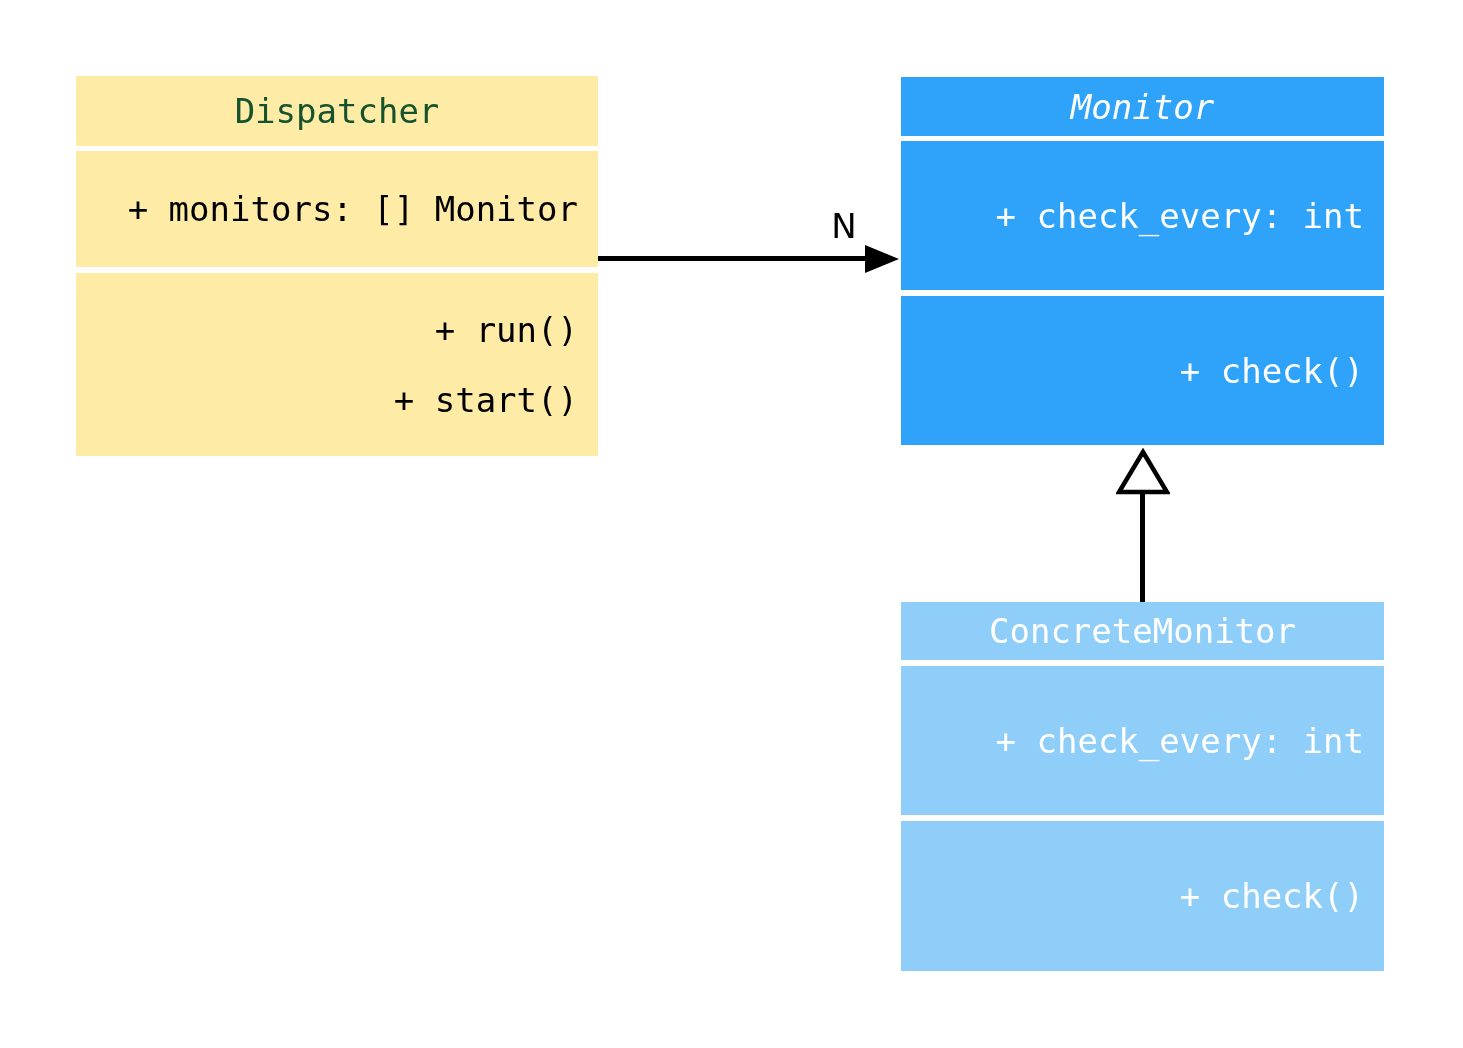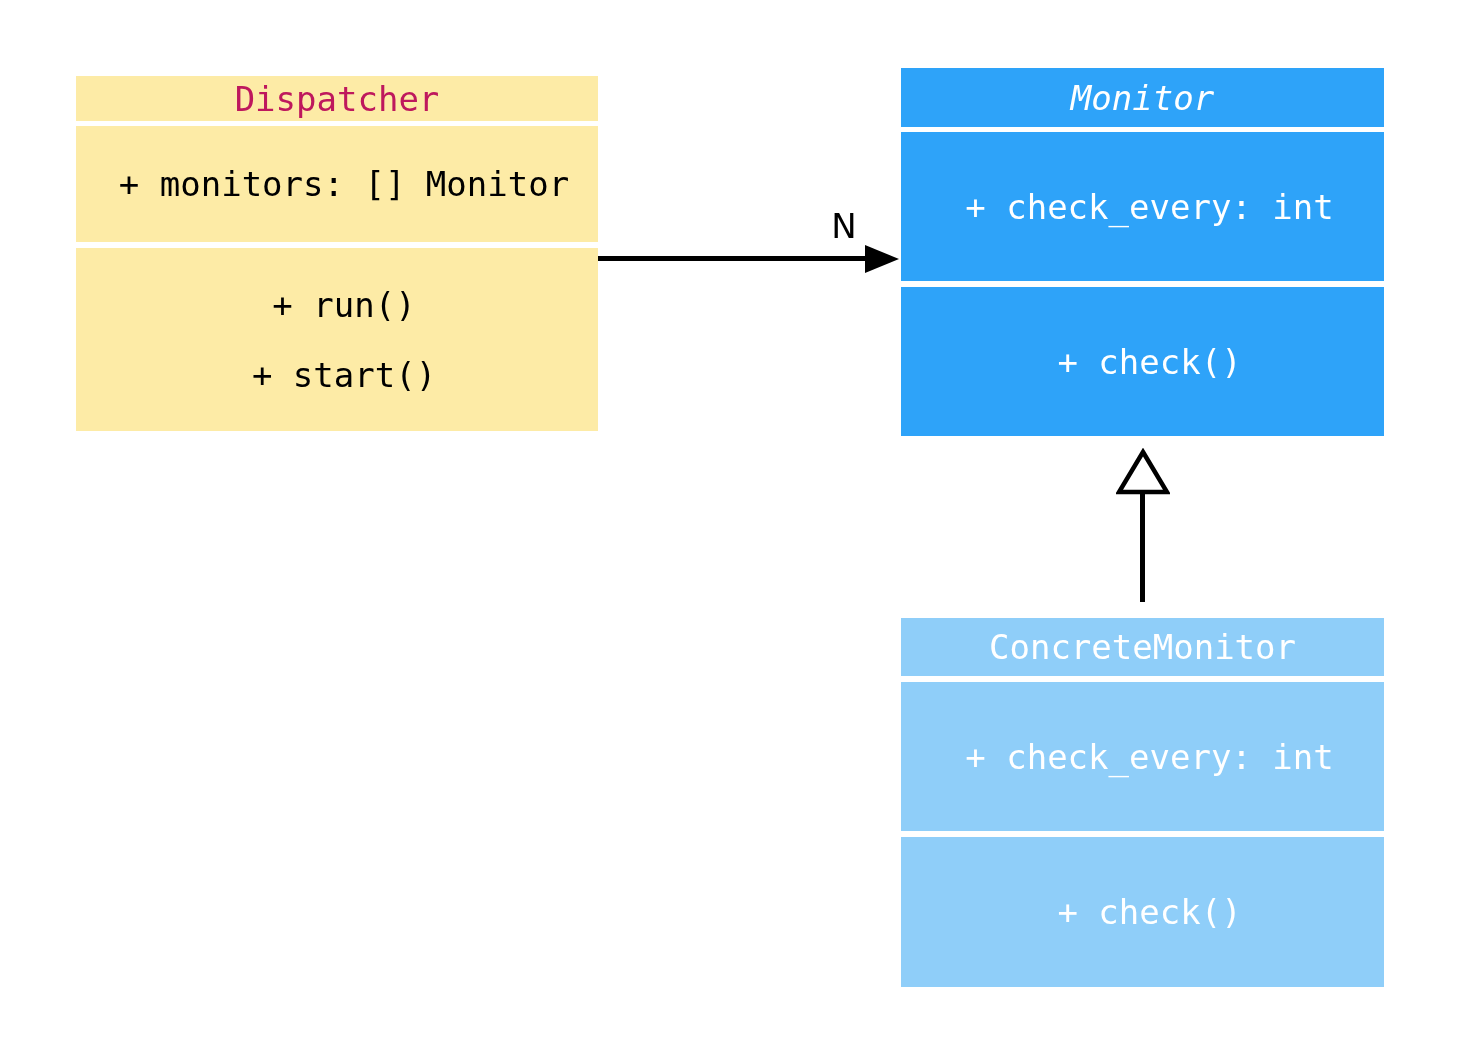--- a/index.html
+++ b/index.html
@@ -24,23 +24,23 @@
     box-sizing: border-box;
     display: flex;
     flex-direction: column;
     justify-content: center;
   }
   .sec.title {
     align-items: center;
     text-align: center;
   }
   .sec.body {
-    align-items: center;
+    align-items: flex-end;
     padding-left: 22px;
-    padding-right: 8px;
+    padding-right: 20px;
   }
   .uml-text {
     font-size: 34px;
     line-height: 34px;
     white-space: pre;
   }
   .italic { font-style: italic; }
 
   
   .assoc-line {
@@ -87,45 +87,45 @@
     height: 110px;
     background: #000000;
   }
 </style>
 </head>
 <body>
 
 <div class="canvas">
 
   <div class="uml-class" style="left:76px; top:76px; width:522px;">
-    <div class="sec title" style="height: 45px; background: rgb(253, 235, 166); color: #be185d;">
+    <div class="sec title" style="height: 70px; background: rgb(253, 235, 166); color: #14532d;">
       <span class="uml-text">Dispatcher</span>
     </div>
     <div class="sec body" style="height: 116px; margin-top: 5px; background: rgb(253, 235, 166); color: rgb(0, 0, 0);">
       <span class="uml-text">+ monitors: [] Monitor</span>
     </div>
     <div class="sec body" style="height: 183px; margin-top: 6px; background: rgb(253, 235, 166); color: rgb(0, 0, 0); gap: 36px;">
       <span class="uml-text">+ run()</span>
       <span class="uml-text">+ start()</span>
     </div>
   </div>
 
-  <div class="uml-class" style="left:901px; top:68px; width:483px;">
+  <div class="uml-class" style="left:901px; top:77px; width:483px;">
     <div class="sec title" style="height: 59px; background: rgb(46, 163, 249); color: rgb(255, 255, 255);">
       <span class="uml-text italic">Monitor</span>
     </div>
     <div class="sec body" style="height: 149px; margin-top: 5px; background: rgb(46, 163, 249); color: rgb(255, 255, 255);">
       <span class="uml-text">+ check_every: int</span>
     </div>
     <div class="sec body" style="height: 149px; margin-top: 6px; background: rgb(46, 163, 249); color: rgb(255, 255, 255);">
       <span class="uml-text">+ check()</span>
     </div>
   </div>
 
-  <div class="uml-class" style="left:901px; top:618px; width:483px;">
+  <div class="uml-class" style="left:901px; top:602px; width:483px;">
     <div class="sec title" style="height: 58px; background: rgb(143, 206, 249); color: rgb(255, 255, 255);">
       <span class="uml-text">ConcreteMonitor</span>
     </div>
     <div class="sec body" style="height: 149px; margin-top: 6px; background: rgb(143, 206, 249); color: rgb(255, 255, 255);">
       <span class="uml-text">+ check_every: int</span>
     </div>
     <div class="sec body" style="height: 150px; margin-top: 6px; background: rgb(143, 206, 249); color: rgb(255, 255, 255);">
       <span class="uml-text">+ check()</span>
     </div>
   </div>

